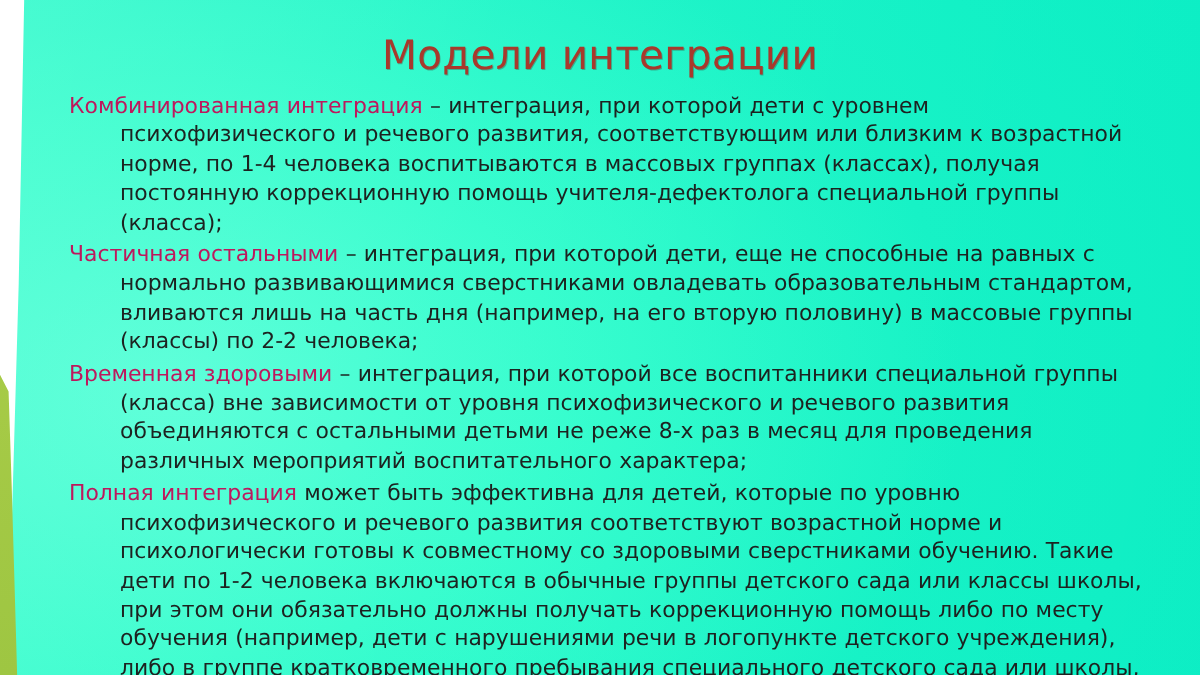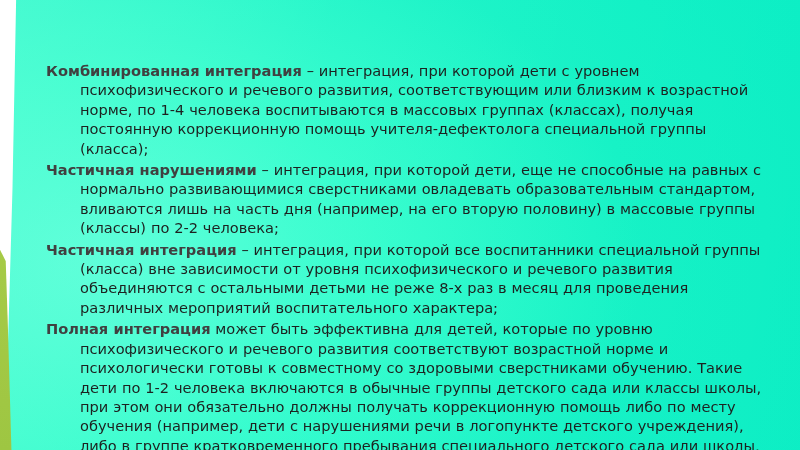--- a/index.html
+++ b/index.html
@@ -78,52 +78,53 @@
     color: #1d2220;
     font-size: 14.6px;
     line-height: 19.4px;
     padding-left: 34px;
     text-indent: -34px;
     margin: 0 0 1px 0;
     word-spacing: 0.2px;
   }
   .para.gap { margin-top: 2px; }
   .lead {
-    color: #404040;
-    font-weight: bold;
+    color: #be185d;
+    font-weight: normal;
   }
 </style>
 </head>
 <body>
 
 <div id="slide">
 
   <div id="bg-gradient"></div>
   <div id="bg-sheen"></div>
 
   <div id="left-decor">
     <div id="left-white"></div>
     <div id="left-green"></div>
   </div>
 
   <div id="content">
 
+    <div id="title">Модели интеграции</div>
 
     <div id="body">
 
       <p class="para">
         <span class="lead">Комбинированная интеграция</span><span> – интеграция, при которой дети с уровнем психофизического и речевого развития, соответствующим или близким к возрастной норме, по 1-4 человека воспитываются в массовых группах (классах), получая постоянную коррекционную помощь учителя-дефектолога специальной группы (класса);</span>
       </p>
 
       <p class="para gap">
-        <span class="lead">Частичная нарушениями</span><span> – интеграция, при которой дети, еще не способные на равных с нормально развивающимися сверстниками овладевать образовательным стандартом, вливаются лишь на часть дня (например, на его вторую половину) в массовые группы (классы) по 2-2 человека;</span>
+        <span class="lead">Частичная остальными</span><span> – интеграция, при которой дети, еще не способные на равных с нормально развивающимися сверстниками овладевать образовательным стандартом, вливаются лишь на часть дня (например, на его вторую половину) в массовые группы (классы) по 2-2 человека;</span>
       </p>
 
       <p class="para gap">
-        <span class="lead">Частичная интеграция</span><span> – интеграция, при которой все воспитанники специальной группы (класса) вне зависимости от уровня психофизического и речевого развития объединяются с остальными детьми не реже 8-х раз в месяц для проведения различных мероприятий воспитательного характера;</span>
+        <span class="lead">Временная здоровыми</span><span> – интеграция, при которой все воспитанники специальной группы (класса) вне зависимости от уровня психофизического и речевого развития объединяются с остальными детьми не реже 8-х раз в месяц для проведения различных мероприятий воспитательного характера;</span>
       </p>
 
       <p class="para gap">
         <span class="lead">Полная интеграция</span><span> может быть эффективна для детей, которые по уровню психофизического и речевого развития соответствуют возрастной норме и психологически готовы к совместному со здоровыми сверстниками обучению. Такие дети по 1-2 человека включаются в обычные группы детского сада или классы школы, при этом они обязательно должны получать коррекционную помощь либо по месту обучения (например, дети с нарушениями речи в логопункте детского учреждения), либо в группе кратковременного пребывания специального детского сада или школы, либо в разнообразных центрах.</span>
       </p>
 
     </div>
   </div>
 </div>
 

